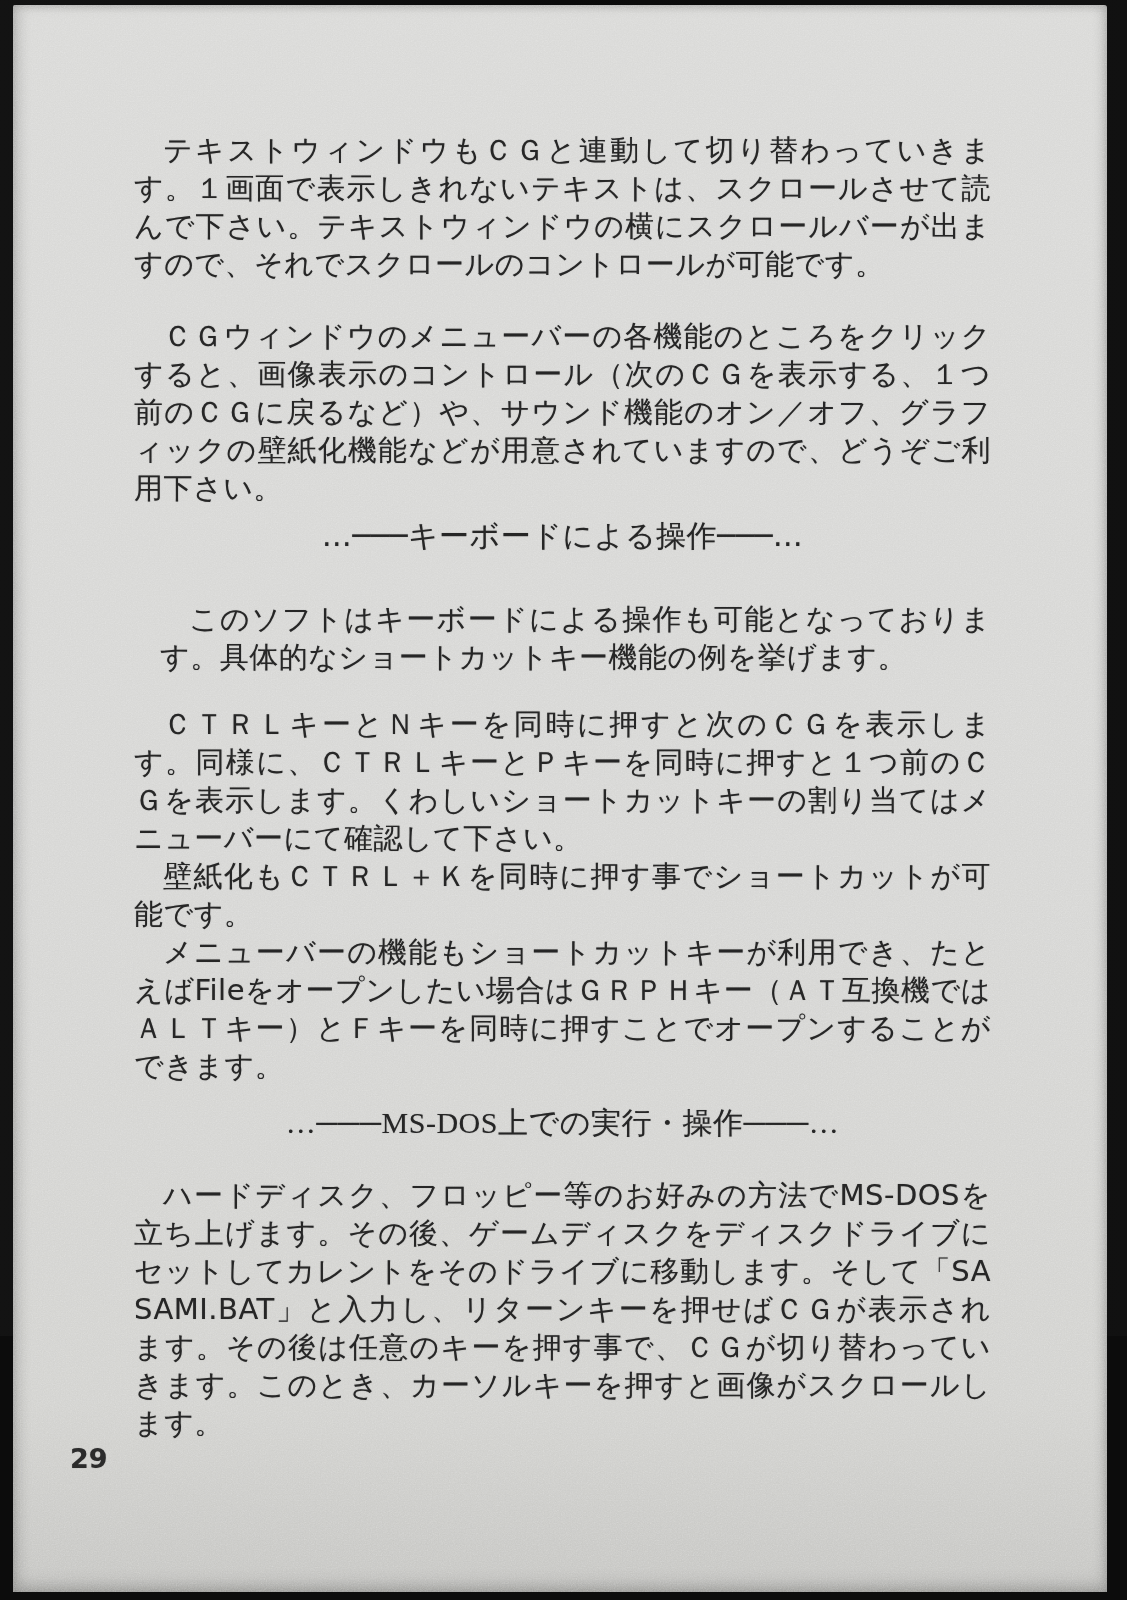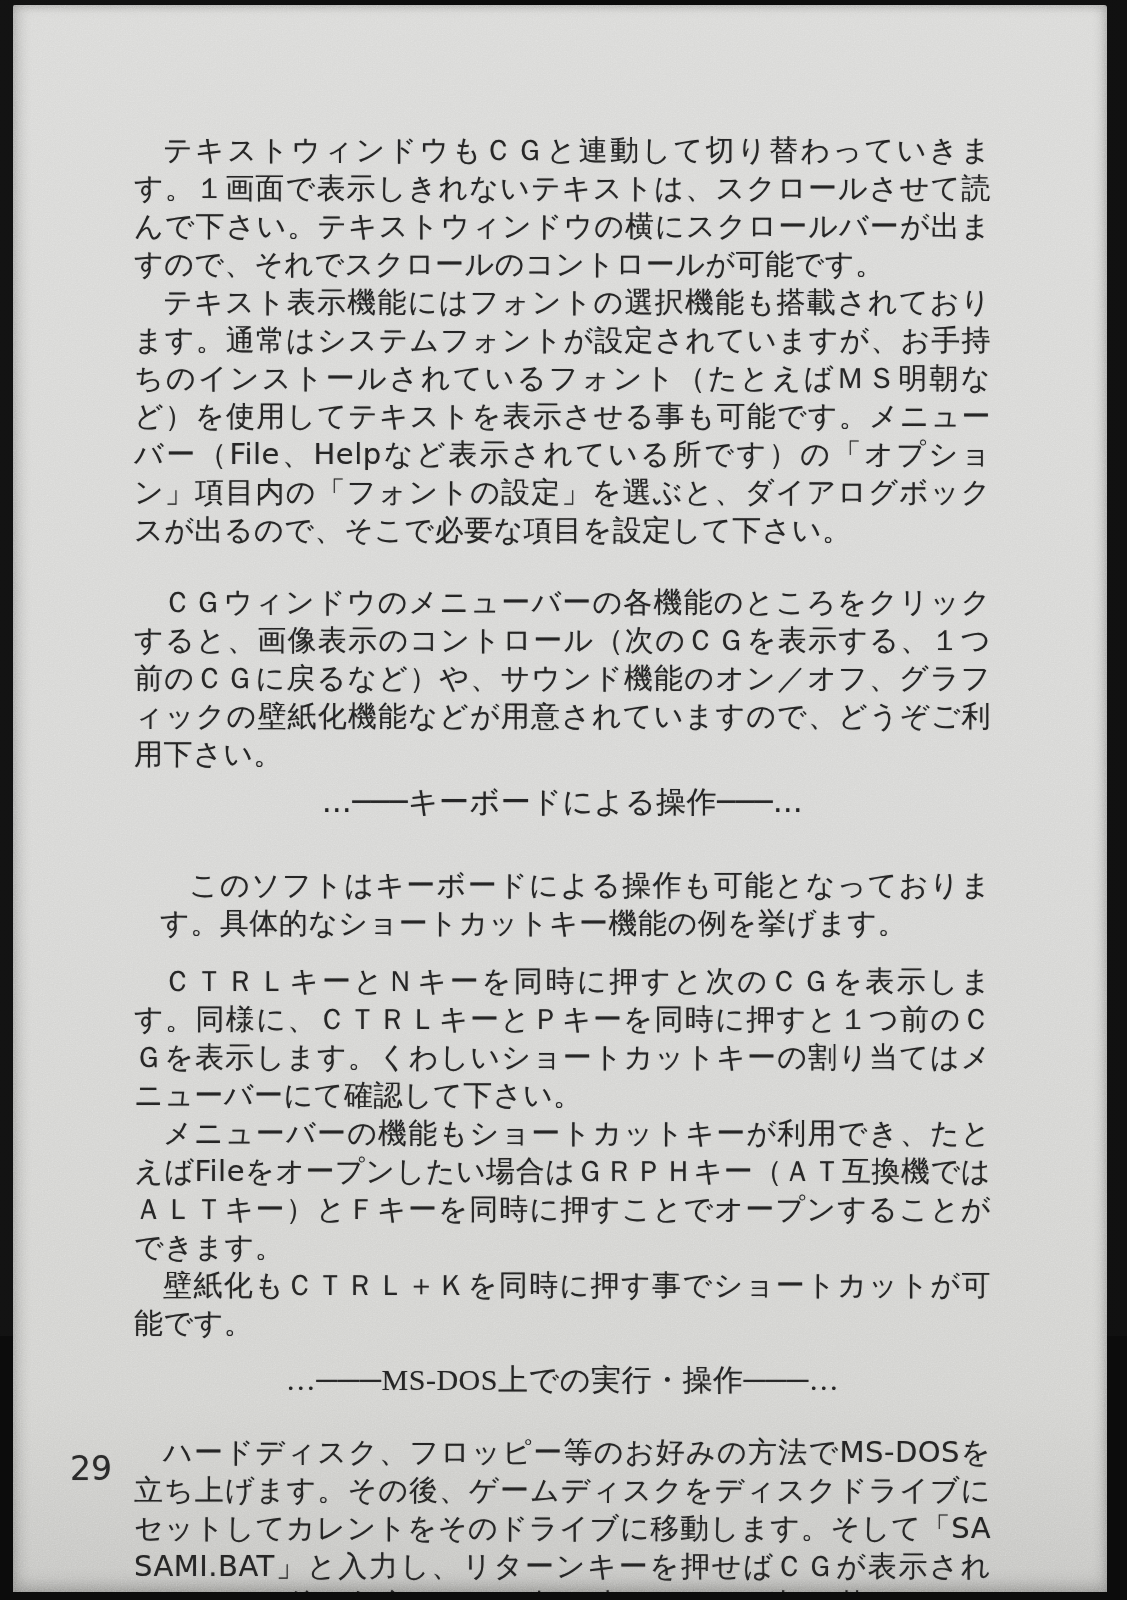--- a/index.html
+++ b/index.html
@@ -62,61 +62,59 @@
     margin: 0;
     text-align: center;
     text-indent: 0;
     font-size: 30px;
     font-weight: normal;
     white-space: nowrap;
   }
   #p3 { margin-top: 34px; }
   #h1 { margin-top: 10px; }
   #p4 { margin-top: 45px; margin-left: 26px; }
-  #p5 { margin-top: 20px; }
+  #p5 { margin-top: 29px; }
   #p6 { margin-top: 0; }
   #p7 { margin-top: 0; }
   #h2 { margin-top: 19px; font-family: Liberation Serif, serif; }
   #p8 { margin-top: 34px; }
   .page-number {
     position: absolute;
     left: 57px;
     top: 1438px;
-    font-size: 33px;
-    font-weight: normal;
+    font-size: 27px;
+    font-weight: bold;
     color: #2b2b2b;
     text-shadow: 0 0 1px rgba(45,45,45,0.4);
-    margin-top: 6px;
   }
 </style>
 </head>
 <body>
 
 <div class="scan-frame">
   <div class="paper">
 
     <svg class="texture" xmlns="http://www.w3.org/2000/svg" width="1094" height="1587">
       <filter id="grain">
         <feTurbulence type="fractalNoise" baseFrequency="0.82" numOctaves="2" stitchTiles="stitch"></feTurbulence>
         <feColorMatrix type="saturate" values="0"></feColorMatrix>
       </filter>
       <rect width="100%" height="100%" filter="url(#grain)" opacity="0.9"></rect>
     </svg>
 
     <div class="content">
       <p class="para" id="p1">テキストウィンドウもＣＧと連動して切り替わっていきます。１画面で表示しきれないテキストは、スクロールさせて読んで下さい。テキストウィンドウの横にスクロールバーが出ますので、それでスクロールのコントロールが可能です。</p>
-      <p class="para" id="p2">テキスト表示機能にはフォントの選択機能も搭載されております。通常はシステムフォントが設定されていますが、お手持ちのインストールされているフォント（たとえばＭＳ明朝など）を使用してテキストを表示させる事も可能です。メニューバー（File、Helpなど表示されている所です）の「オプション」項目内の「フォントの設定」を選ぶと、ダイアログボックスが出るので、そこで必要な項目を設定して下さい。</p>
       <p class="para" id="p3">ＣＧウィンドウのメニューバーの各機能のところをクリックすると、画像表示のコントロール（次のＣＧを表示する、１つ前のＣＧに戻るなど）や、サウンド機能のオン／オフ、グラフィックの壁紙化機能などが用意されていますので、どうぞご利用下さい。</p>
 
       <p class="heading" id="h1">…───キーボードによる操作───…</p>
 
       <p class="para" id="p4">このソフトはキーボードによる操作も可能となっております。具体的なショートカットキー機能の例を挙げます。</p>
       <p class="para" id="p5">ＣＴＲＬキーとＮキーを同時に押すと次のＣＧを表示します。同様に、ＣＴＲＬキーとＰキーを同時に押すと１つ前のＣＧを表示します。くわしいショートカットキーの割り当てはメニューバーにて確認して下さい。</p>
+      <p class="para" id="p7">壁紙化もＣＴＲＬ＋Ｋを同時に押す事でショートカットが可能です。</p>
       <p class="para" id="p6">メニューバーの機能もショートカットキーが利用でき、たとえばFileをオープンしたい場合はＧＲＰＨキー（ＡＴ互換機ではＡＬＴキー）とＦキーを同時に押すことでオープンすることができます。</p>
-      <p class="para" id="p7">壁紙化もＣＴＲＬ＋Ｋを同時に押す事でショートカットが可能です。</p>
 
       <p class="heading" id="h2">…───MS-DOS上での実行・操作───…</p>
 
       <p class="para" id="p8">ハードディスク、フロッピー等のお好みの方法でMS-DOSを立ち上げます。その後、ゲームディスクをディスクドライブにセットしてカレントをそのドライブに移動します。そして「SASAMI.BAT」と入力し、リターンキーを押せばＣＧが表示されます。その後は任意のキーを押す事で、ＣＧが切り替わっていきます。このとき、カーソルキーを押すと画像がスクロールします。</p>
     </div>
 
     <div class="page-number">29</div>
   </div>
 </div>
 

